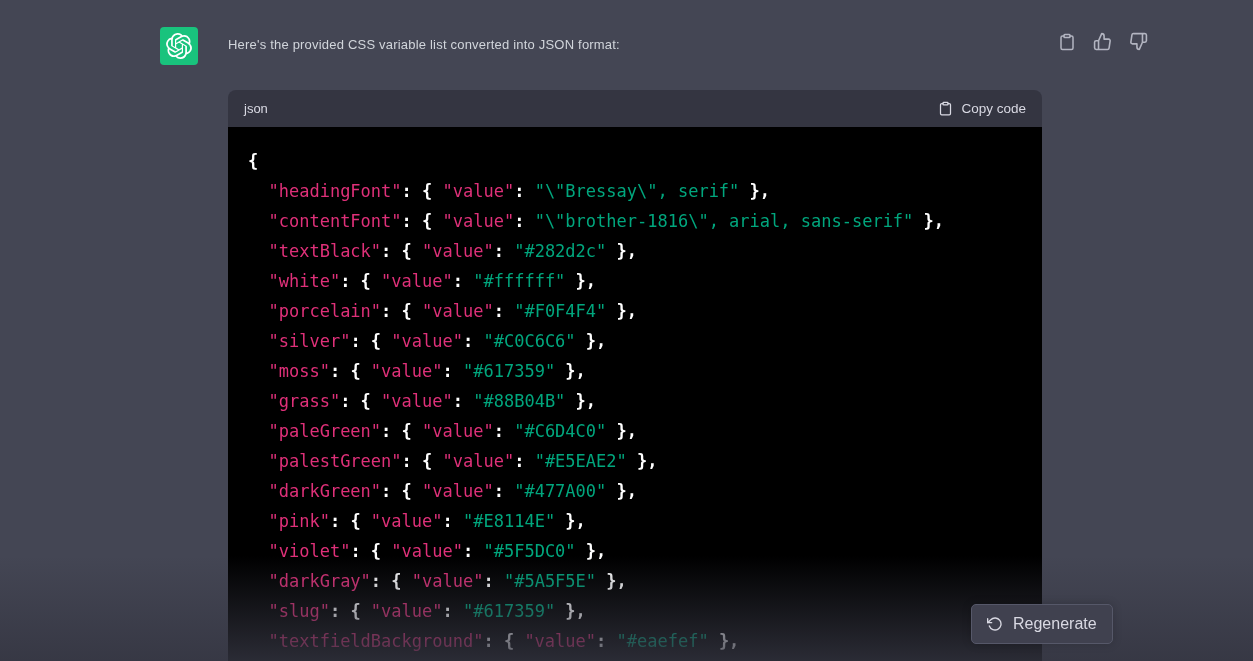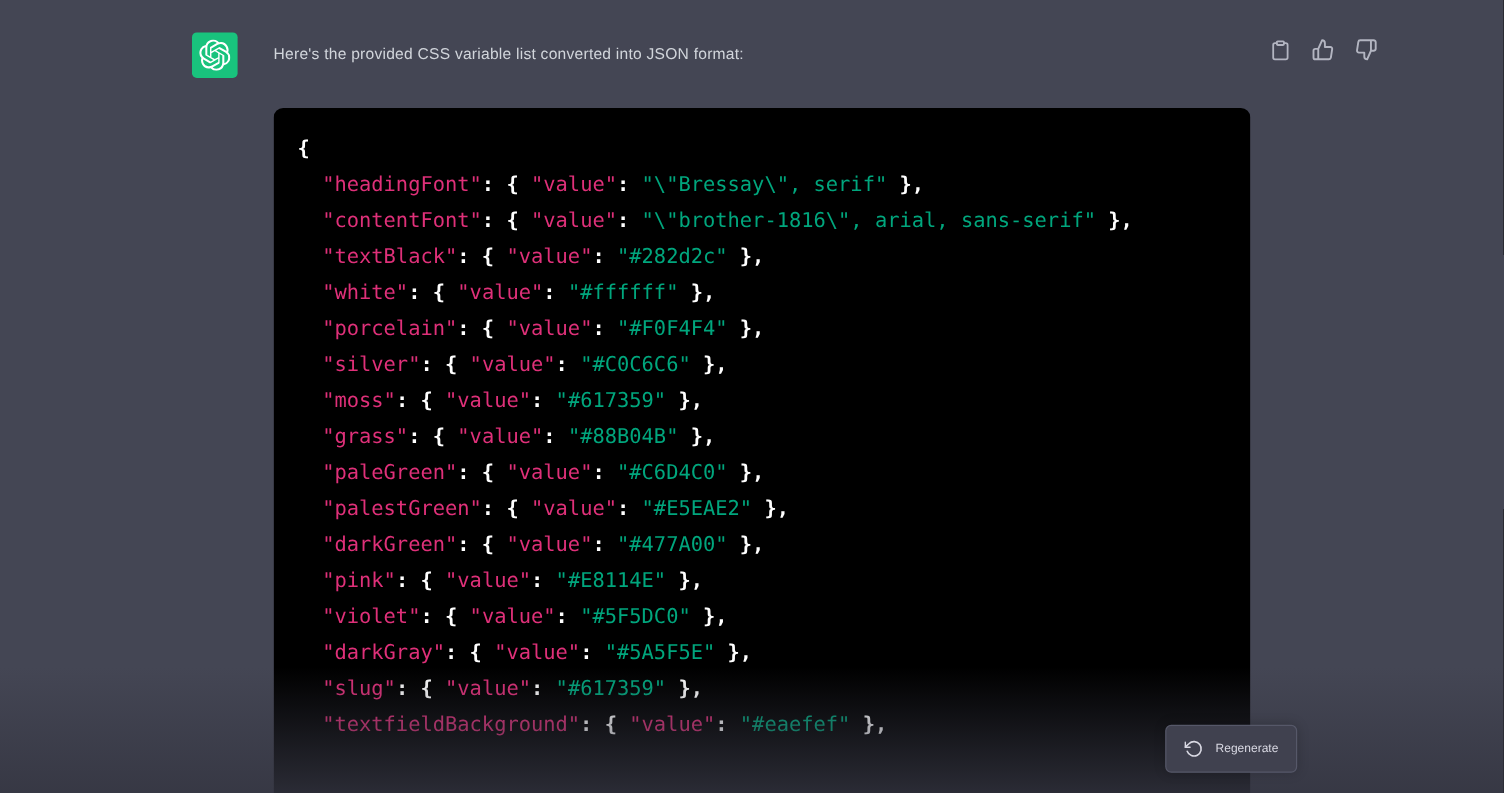--- a/index.html
+++ b/index.html
@@ -71,21 +71,21 @@
   .bottom-fade{
     position:absolute;left:0;bottom:0;width:100%;height:105px;
     background:linear-gradient(180deg,rgba(52,53,65,0) 0%,rgba(52,53,65,0.82) 100%);
     pointer-events:none;z-index:5;
   }
   .regenerate-btn{
     position:absolute;left:971px;top:604px;height:40px;z-index:10;
     display:flex;align-items:center;gap:10px;padding:0 15px;
     background:var(--btn_bg);border:1px solid var(--btn_border);border-radius:5px;
     color:var(--header_text);font-family:"Liberation Sans",sans-serif;
-    font-size:10px;cursor:pointer;box-shadow:0 0 10px rgba(0,0,0,.18);
+    font-size:16px;cursor:pointer;box-shadow:0 0 10px rgba(0,0,0,.18);
   }
   svg{display:block;}
 </style>
 </head>
 <body>
 
 <div class="avatar">
   <span>
     <svg width="26" height="26" viewBox="0 0 24 24" fill="#ffffff">
       <path d="M22.2819 9.8211a5.9847 5.9847 0 0 0-.5157-4.9108 6.0462 6.0462 0 0 0-6.5098-2.9A6.0651 6.0651 0 0 0 4.9807 4.1818a5.9847 5.9847 0 0 0-3.9977 2.9 6.0462 6.0462 0 0 0 .7427 7.0966 5.98 5.98 0 0 0 .511 4.9107 6.051 6.051 0 0 0 6.5146 2.9001A5.9847 5.9847 0 0 0 13.2599 24a6.0557 6.0557 0 0 0 5.7718-4.2058 5.9894 5.9894 0 0 0 3.9977-2.9001 6.0557 6.0557 0 0 0-.7475-7.073zm-9.022 12.6081a4.4755 4.4755 0 0 1-2.8764-1.0408l.1419-.0804 4.7783-2.7582a.7948.7948 0 0 0 .3927-.6813v-6.7369l2.02 1.1686a.071.071 0 0 1 .038.0615v5.5826a4.504 4.504 0 0 1-4.4945 4.4849zm-9.6607-4.1254a4.4708 4.4708 0 0 1-.5346-3.0137l.142.0852 4.783 2.7582a.7712.7712 0 0 0 .7806 0l5.8428-3.3685v2.3324a.0804.0804 0 0 1-.0332.0615L9.74 19.9502a4.4992 4.4992 0 0 1-6.1408-1.6464zM2.3408 7.8956a4.485 4.485 0 0 1 2.3655-1.9728V11.6a.7664.7664 0 0 0 .3879.6765l5.8144 3.3543-2.0201 1.1685a.0757.0757 0 0 1-.071 0l-4.8303-2.7865A4.504 4.504 0 0 1 2.3408 7.8956zm16.5963 3.8558L13.1038 8.364 15.1192 7.2a.0757.0757 0 0 1 .071 0l4.8303 2.7913a4.4944 4.4944 0 0 1-.6765 8.1042v-5.6772a.79.79 0 0 0-.407-.667zm2.0107-3.0231l-.142-.0852-4.7735-2.7818a.7759.7759 0 0 0-.7854 0L9.409 9.2297V6.8974a.0662.0662 0 0 1 .0284-.0615l4.8303-2.7866a4.4992 4.4992 0 0 1 6.6802 4.66zM8.3065 12.863l-2.02-1.1638a.0804.0804 0 0 1-.038-.0567V6.0742a4.4992 4.4992 0 0 1 7.3757-3.4537l-.142.0805L8.704 5.459a.7948.7948 0 0 0-.3927.6813zm1.0976-2.3654l2.602-1.4998 2.6069 1.4998v2.9994l-2.5974 1.4997-2.6067-1.4997z"></path>
@@ -114,20 +114,32 @@
   <button class="icon-btn">
     <span>
       <svg width="19" height="19" viewBox="0 0 24 24" fill="none" stroke="currentColor" stroke-width="2" stroke-linecap="round" stroke-linejoin="round">
         <path d="M10 15v4a3 3 0 0 0 3 3l4-9V2H5.72a2 2 0 0 0-2 1.7l-1.38 9a2 2 0 0 0 2 2.3zm7-13h2.67A2.31 2.31 0 0 1 22 4v7a2.31 2.31 0 0 1-2.33 2H17"></path>
       </svg>
     </span>
   </button>
 </div>
 
 <div class="code-block">
+  <div class="code-header">
+    <span class="code-lang">json</span>
+    <button class="copy-btn">
+      <span>
+        <svg width="15" height="15" viewBox="0 0 24 24" fill="none" stroke="currentColor" stroke-width="2" stroke-linecap="round" stroke-linejoin="round">
+          <rect x="8" y="2" width="8" height="4" rx="1"></rect>
+          <path d="M16 4h2a2 2 0 0 1 2 2v14a2 2 0 0 1-2 2H6a2 2 0 0 1-2-2V6a2 2 0 0 1 2-2h2"></path>
+        </svg>
+      </span>
+      <span>Copy code</span>
+    </button>
+  </div>
   <div class="code-area"><div><span class="tok-p">{</span></div><div><span class="tok-p">  </span><span class="tok-k">"headingFont"</span><span class="tok-p">: { </span><span class="tok-k">"value"</span><span class="tok-p">: </span><span class="tok-s">"\"Bressay\", serif"</span><span class="tok-p"> },</span></div><div><span class="tok-p">  </span><span class="tok-k">"contentFont"</span><span class="tok-p">: { </span><span class="tok-k">"value"</span><span class="tok-p">: </span><span class="tok-s">"\"brother-1816\", arial, sans-serif"</span><span class="tok-p"> },</span></div><div><span class="tok-p">  </span><span class="tok-k">"textBlack"</span><span class="tok-p">: { </span><span class="tok-k">"value"</span><span class="tok-p">: </span><span class="tok-s">"#282d2c"</span><span class="tok-p"> },</span></div><div><span class="tok-p">  </span><span class="tok-k">"white"</span><span class="tok-p">: { </span><span class="tok-k">"value"</span><span class="tok-p">: </span><span class="tok-s">"#ffffff"</span><span class="tok-p"> },</span></div><div><span class="tok-p">  </span><span class="tok-k">"porcelain"</span><span class="tok-p">: { </span><span class="tok-k">"value"</span><span class="tok-p">: </span><span class="tok-s">"#F0F4F4"</span><span class="tok-p"> },</span></div><div><span class="tok-p">  </span><span class="tok-k">"silver"</span><span class="tok-p">: { </span><span class="tok-k">"value"</span><span class="tok-p">: </span><span class="tok-s">"#C0C6C6"</span><span class="tok-p"> },</span></div><div><span class="tok-p">  </span><span class="tok-k">"moss"</span><span class="tok-p">: { </span><span class="tok-k">"value"</span><span class="tok-p">: </span><span class="tok-s">"#617359"</span><span class="tok-p"> },</span></div><div><span class="tok-p">  </span><span class="tok-k">"grass"</span><span class="tok-p">: { </span><span class="tok-k">"value"</span><span class="tok-p">: </span><span class="tok-s">"#88B04B"</span><span class="tok-p"> },</span></div><div><span class="tok-p">  </span><span class="tok-k">"paleGreen"</span><span class="tok-p">: { </span><span class="tok-k">"value"</span><span class="tok-p">: </span><span class="tok-s">"#C6D4C0"</span><span class="tok-p"> },</span></div><div><span class="tok-p">  </span><span class="tok-k">"palestGreen"</span><span class="tok-p">: { </span><span class="tok-k">"value"</span><span class="tok-p">: </span><span class="tok-s">"#E5EAE2"</span><span class="tok-p"> },</span></div><div><span class="tok-p">  </span><span class="tok-k">"darkGreen"</span><span class="tok-p">: { </span><span class="tok-k">"value"</span><span class="tok-p">: </span><span class="tok-s">"#477A00"</span><span class="tok-p"> },</span></div><div><span class="tok-p">  </span><span class="tok-k">"pink"</span><span class="tok-p">: { </span><span class="tok-k">"value"</span><span class="tok-p">: </span><span class="tok-s">"#E8114E"</span><span class="tok-p"> },</span></div><div><span class="tok-p">  </span><span class="tok-k">"violet"</span><span class="tok-p">: { </span><span class="tok-k">"value"</span><span class="tok-p">: </span><span class="tok-s">"#5F5DC0"</span><span class="tok-p"> },</span></div><div><span class="tok-p">  </span><span class="tok-k">"darkGray"</span><span class="tok-p">: { </span><span class="tok-k">"value"</span><span class="tok-p">: </span><span class="tok-s">"#5A5F5E"</span><span class="tok-p"> },</span></div><div><span class="tok-p">  </span><span class="tok-k">"slug"</span><span class="tok-p">: { </span><span class="tok-k">"value"</span><span class="tok-p">: </span><span class="tok-s">"#617359"</span><span class="tok-p"> },</span></div><div><span class="tok-p">  </span><span class="tok-k">"textfieldBackground"</span><span class="tok-p">: { </span><span class="tok-k">"value"</span><span class="tok-p">: </span><span class="tok-s">"#eaefef"</span><span class="tok-p"> },</span></div></div>
 </div>
 
 <div class="bottom-fade"></div>
 
 <button class="regenerate-btn">
   <span>
     <svg width="16" height="16" viewBox="0 0 24 24" fill="none" stroke="currentColor" stroke-width="2" stroke-linecap="round" stroke-linejoin="round">
       <polyline points="1 4 1 10 7 10"></polyline>
       <path d="M3.51 15a9 9 0 1 0 2.13-9.36L1 10"></path>

